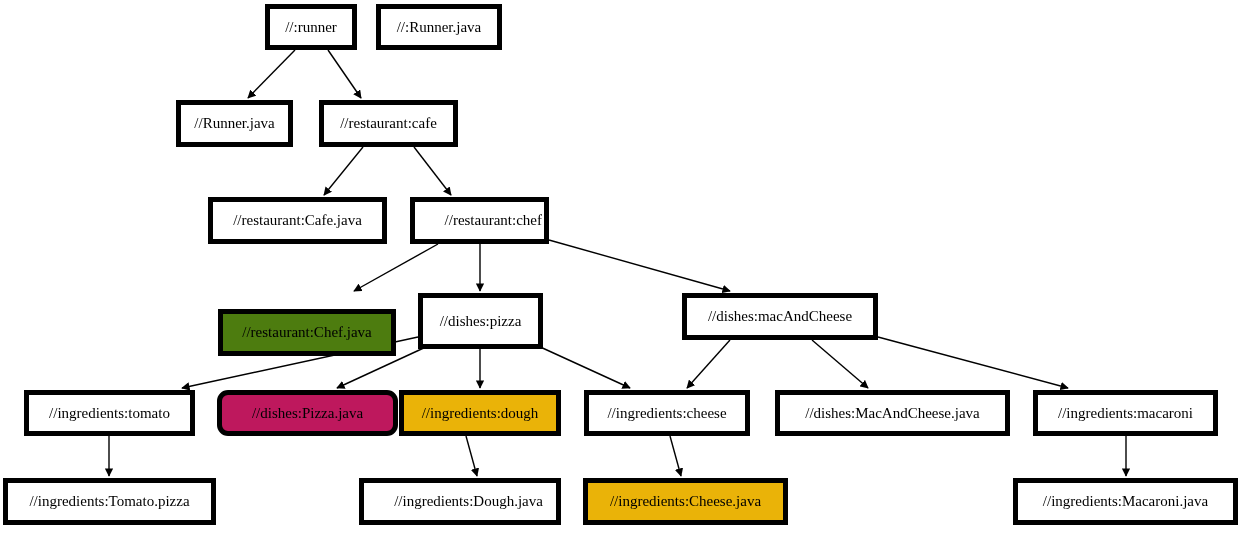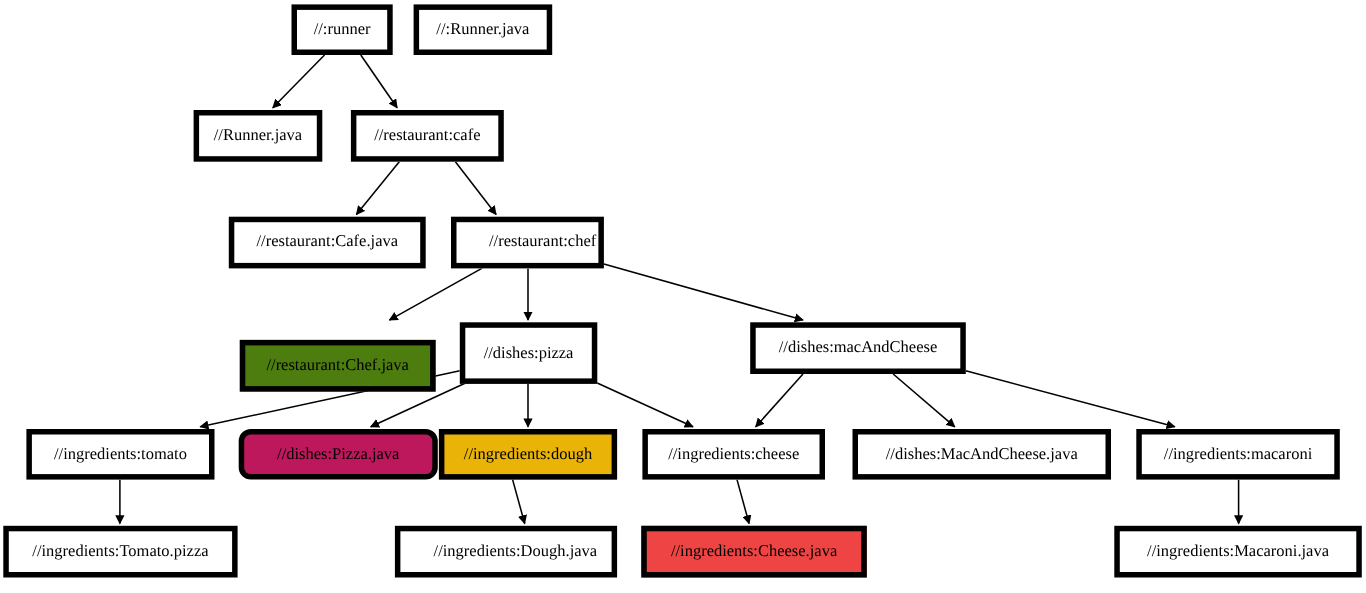--- a/index.html
+++ b/index.html
@@ -118,20 +118,20 @@
       </div>
       <div class="graph-node" style="left: 1033px; top: 390px; width: 185px; height: 46px; border-color: rgb(0, 0, 0); background: rgb(255, 255, 255);">
         <span class="node-label">//ingredients:macaroni</span>
       </div>
       <div class="graph-node" style="left: 3px; top: 478px; width: 213px; height: 47px; border-color: rgb(0, 0, 0); background: rgb(255, 255, 255);">
         <span class="node-label">//ingredients:Tomato.pizza</span>
       </div>
       <div class="graph-node" style="left: 359px; top: 478px; width: 202px; height: 47px; border-color: rgb(0, 0, 0); background: rgb(255, 255, 255); padding-left: 17px;">
         <span class="node-label">//ingredients:Dough.java</span>
       </div>
-      <div class="graph-node" style="left: 583px; top: 478px; width: 205px; height: 47px; border-color: rgb(0, 0, 0); background: #ef4444; align-items: center;">
+      <div class="graph-node" style="left: 583px; top: 478px; width: 205px; height: 47px; border-color: rgb(0, 0, 0); background: #eab308; align-items: center;">
         <span class="node-label">//ingredients:Cheese.java</span>
       </div>
       <div class="graph-node" style="left: 1013px; top: 478px; width: 225px; height: 47px; border-color: rgb(0, 0, 0); background: rgb(255, 255, 255);">
         <span class="node-label">//ingredients:Macaroni.java</span>
       </div>
     </div>
 </div>
 
 </body></html>

